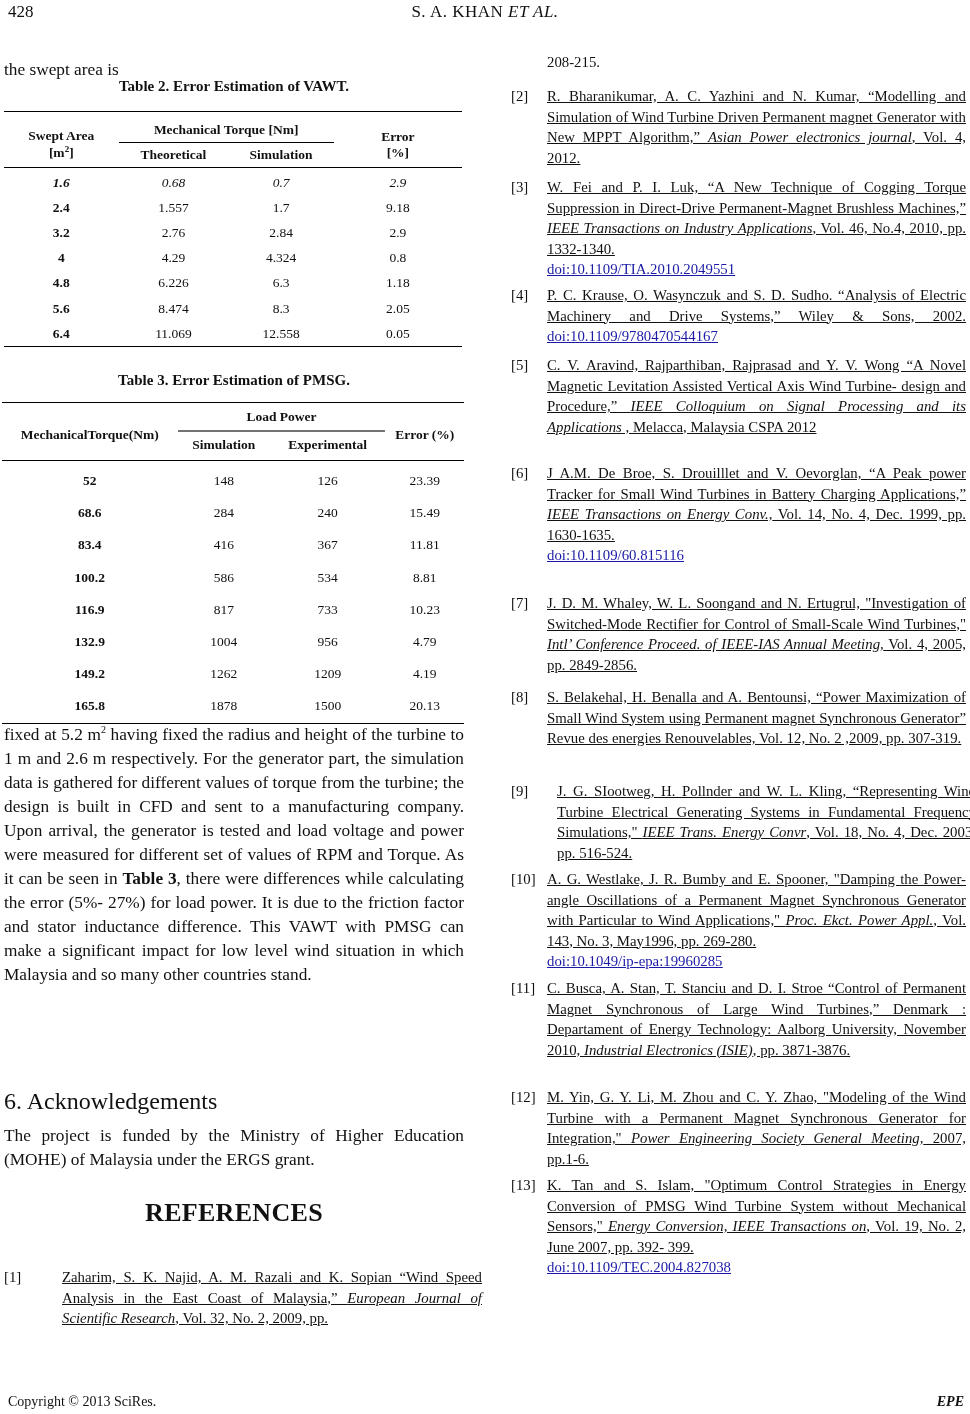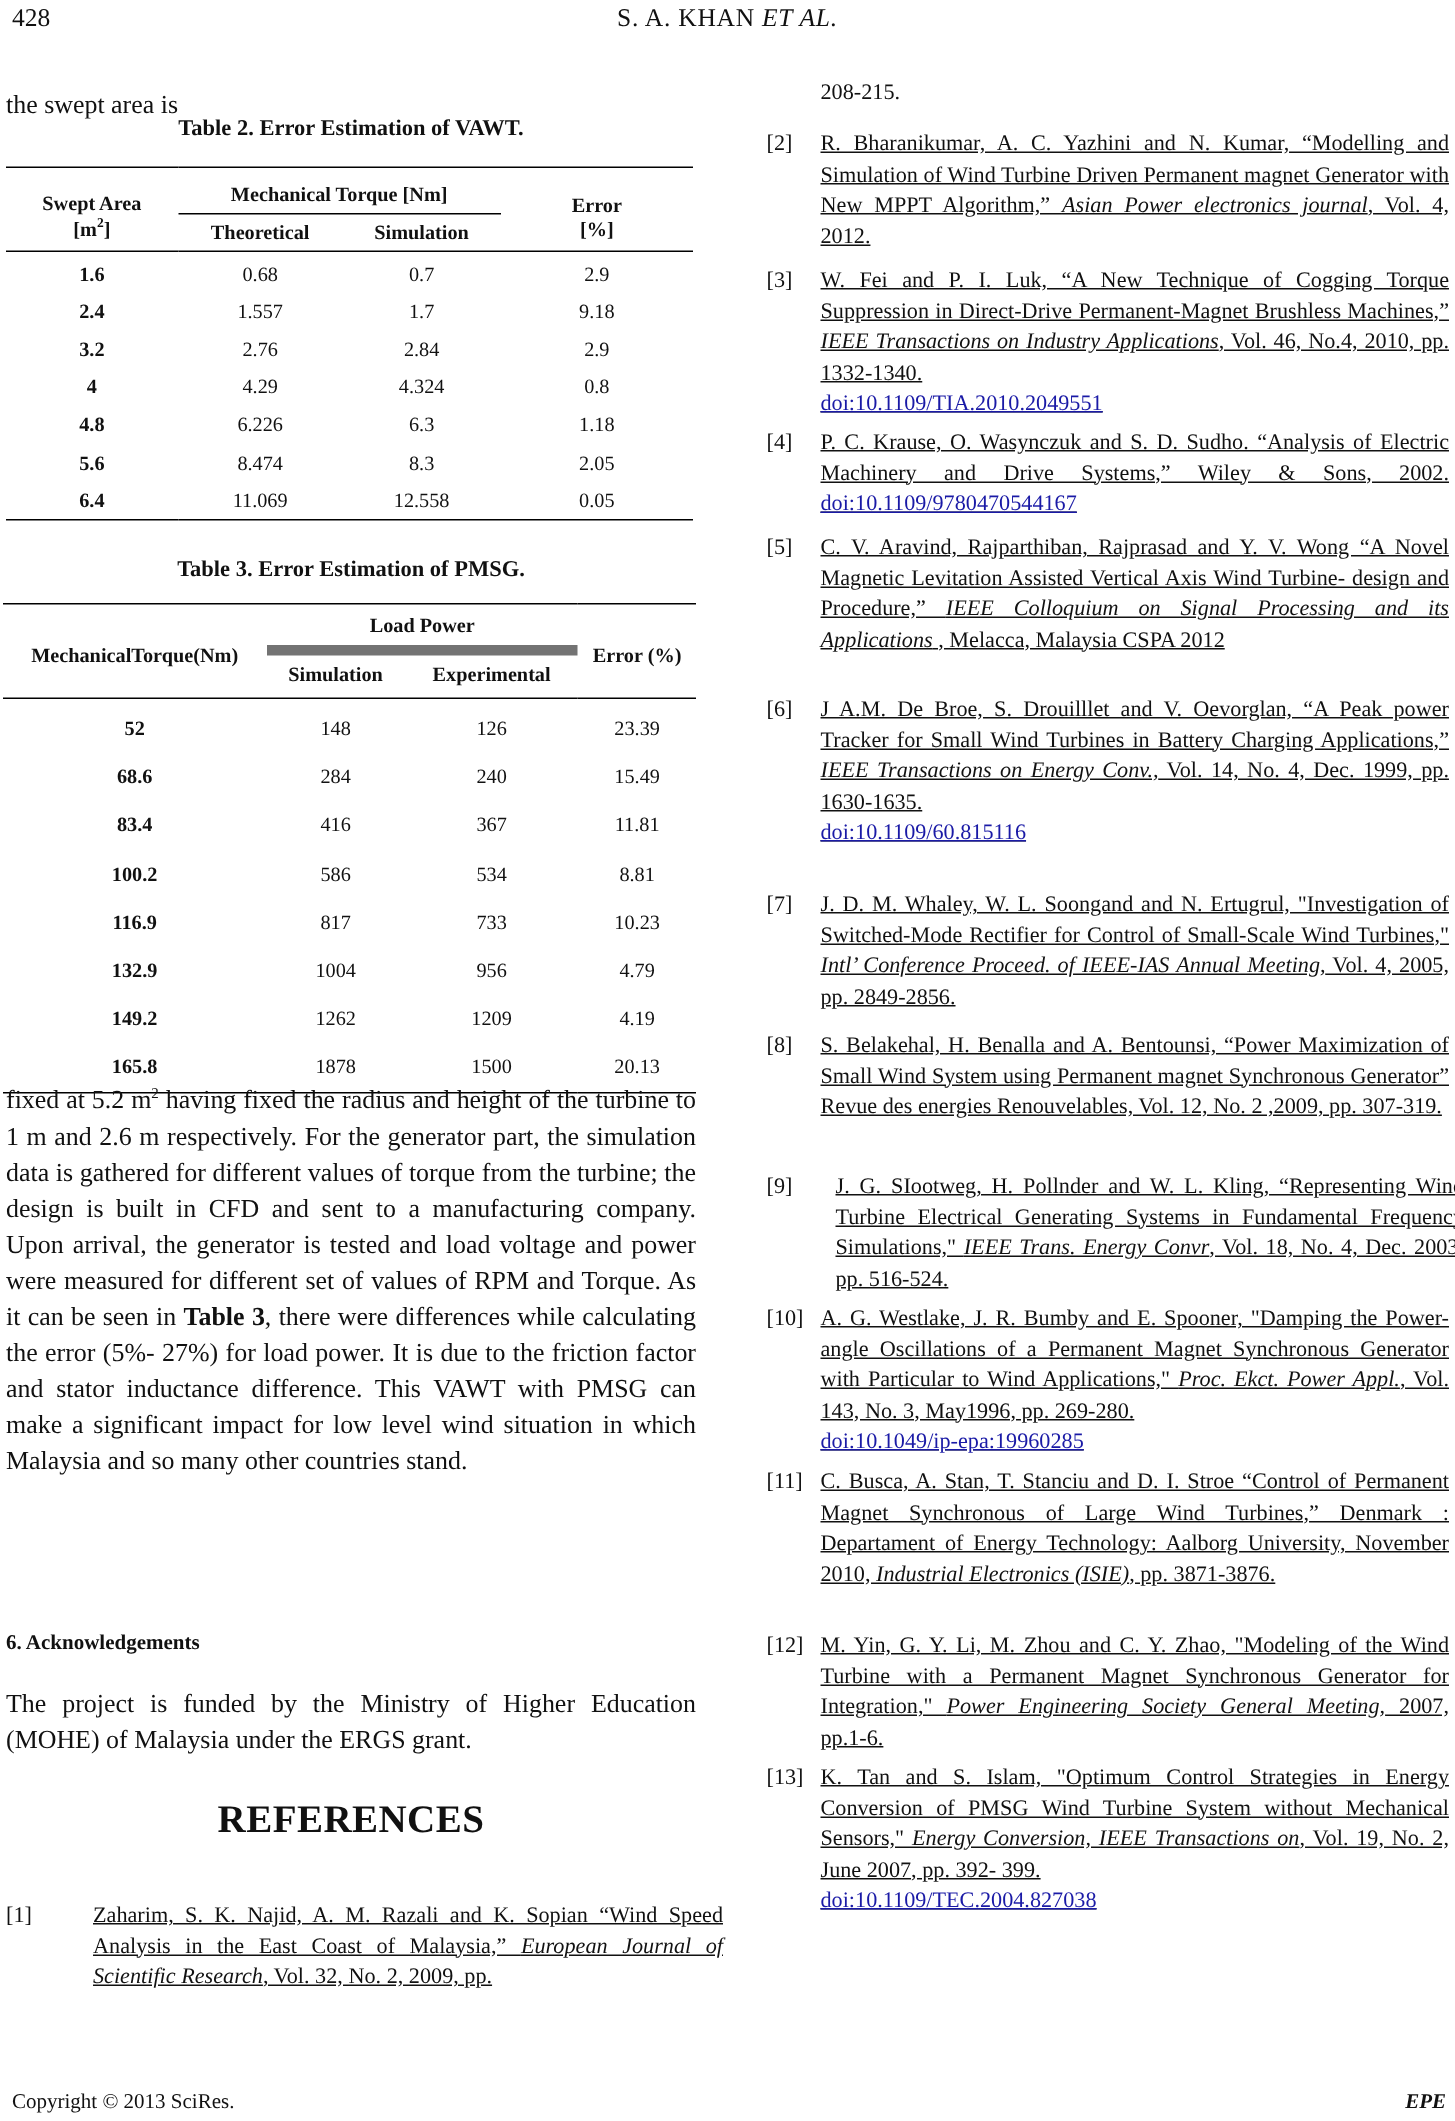--- a/index.html
+++ b/index.html
@@ -26,35 +26,35 @@
 
   
   #t2cap { left: 4px; width: 460px; top: 78px; }
   #t2 { left: 4px; width: 458px; top: 111px; }
   #t2 table { border-top: 1.5px solid #000; border-bottom: 1.5px solid #000; }
   #t2 thead tr:first-child th { padding-top: 10px; }
   #t2 thead tr.sub th { padding-bottom: 4px; padding-top: 4px; }
   #t2 thead { border-bottom: 1.5px solid #000; }
   #t2 .grp { border-bottom: 1px solid #000; padding-bottom: 4px; }
   #t2 tbody td { height: 25.2px; }
-  #t2 tbody tr:first-child td { padding-top: 2px; }
+  #t2 tbody tr:first-child td { padding-top: 2px; font-style: italic; }
 
   
   #t3cap { left: 4px; width: 460px; top: 372px; }
   #t3 { left: 2px; width: 462px; top: 402px; }
   #t3 table { border-top: 1.5px solid #000; border-bottom: 1.5px solid #000; }
   #t3 thead { border-bottom: 1.5px solid #000; }
   #t3 thead tr:first-child th { padding-top: 6px; }
-  #t3 .grp { border-bottom: 7px solid #737373; padding-bottom: 5px; }
+  #t3 .grp { border-bottom: 2px solid #737373; padding-bottom: 5px; }
   #t3 thead tr.sub th { padding-top: 5px; padding-bottom: 7px; }
   #t3 tbody td { height: 32.2px; }
   #t3 tbody tr:first-child td { padding-top: 4px; }
 
   #body-para { left: 4px; width: 460px; top: 718px; }
-  #ack-head { left: 4px; top: 1088px; font-size: 14px; font-weight: bold; }
+  #ack-head { left: 4px; top: 1088px; font-size: 24px; font-weight: normal; }
   #ack-para { left: 4px; width: 460px; top: 1124px; }
   #refs-head { left: 4px; width: 460px; top: 1198px; text-align: center; font-size: 26px; font-weight: bold; letter-spacing: 0.3px; }
 
   .ref { position: absolute; font-size: 14.8px; line-height: 20.5px; }
   .ref .rn { position: absolute; left: 0; top: 0; }
   .ref .rt { position: absolute; text-align: justify; text-decoration: underline; }
   .ref i { font-style: italic; }
   .doi { color: #1a1aa6; text-decoration: underline; }
 
   #footer-left { left: 8px; top: 1394px; font-size: 14px; }

